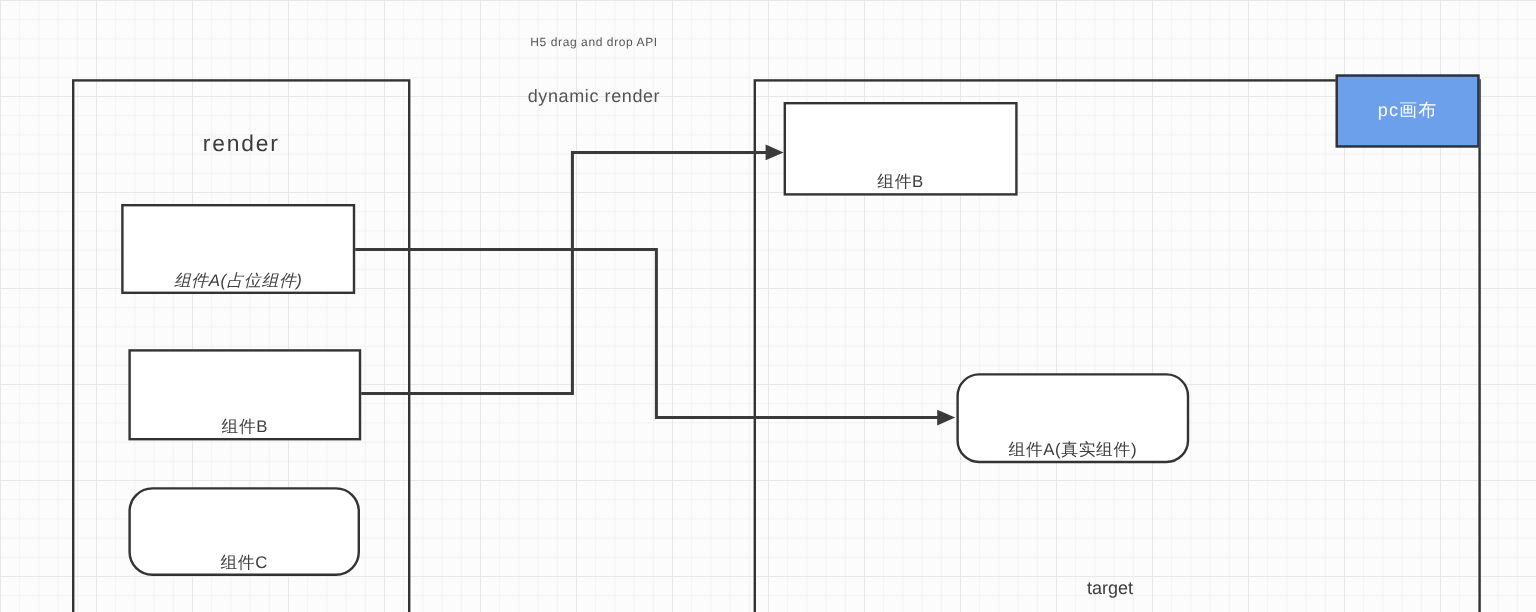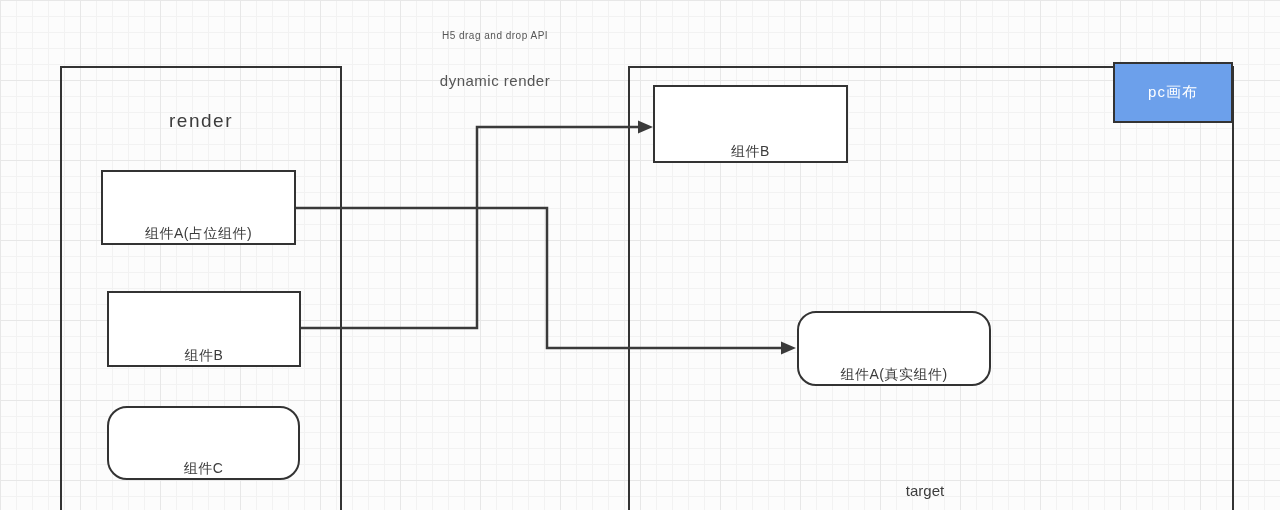--- a/index.html
+++ b/index.html
@@ -43,21 +43,21 @@
     color:var(--text-dark);
   }
   .comp-box{
     position:absolute;
     border:2.5px solid var(--box-border);
     background:#ffffff;
     display:flex;align-items:flex-end;justify-content:center;
     font-size:14px;color:var(--text-dark);
     letter-spacing:.5px;
   }
-  .box-a-src{left:101px;top:170px;width:195px;height:75px;}
+  .box-a-src{left:101px;top:170px;width:195px;height:75px;font-style:italic;}
   .box-b-src{left:107px;top:291px;width:194px;height:76px;}
   .box-c-src{left:107px;top:406px;width:193px;height:74px;border-radius:20px;}
   .box-b-tgt{left:653px;top:85px;width:195px;height:78px;}
   .box-a-tgt{left:797px;top:311px;width:194px;height:75px;border-radius:19px;}
   .canvas-tab{
     position:absolute;left:1113px;top:62px;width:120px;height:61px;
     background:var(--accent-blue);
     border:2.5px solid var(--box-border);
     display:flex;align-items:center;justify-content:center;
     color:#ffffff;font-size:15px;letter-spacing:1px;

